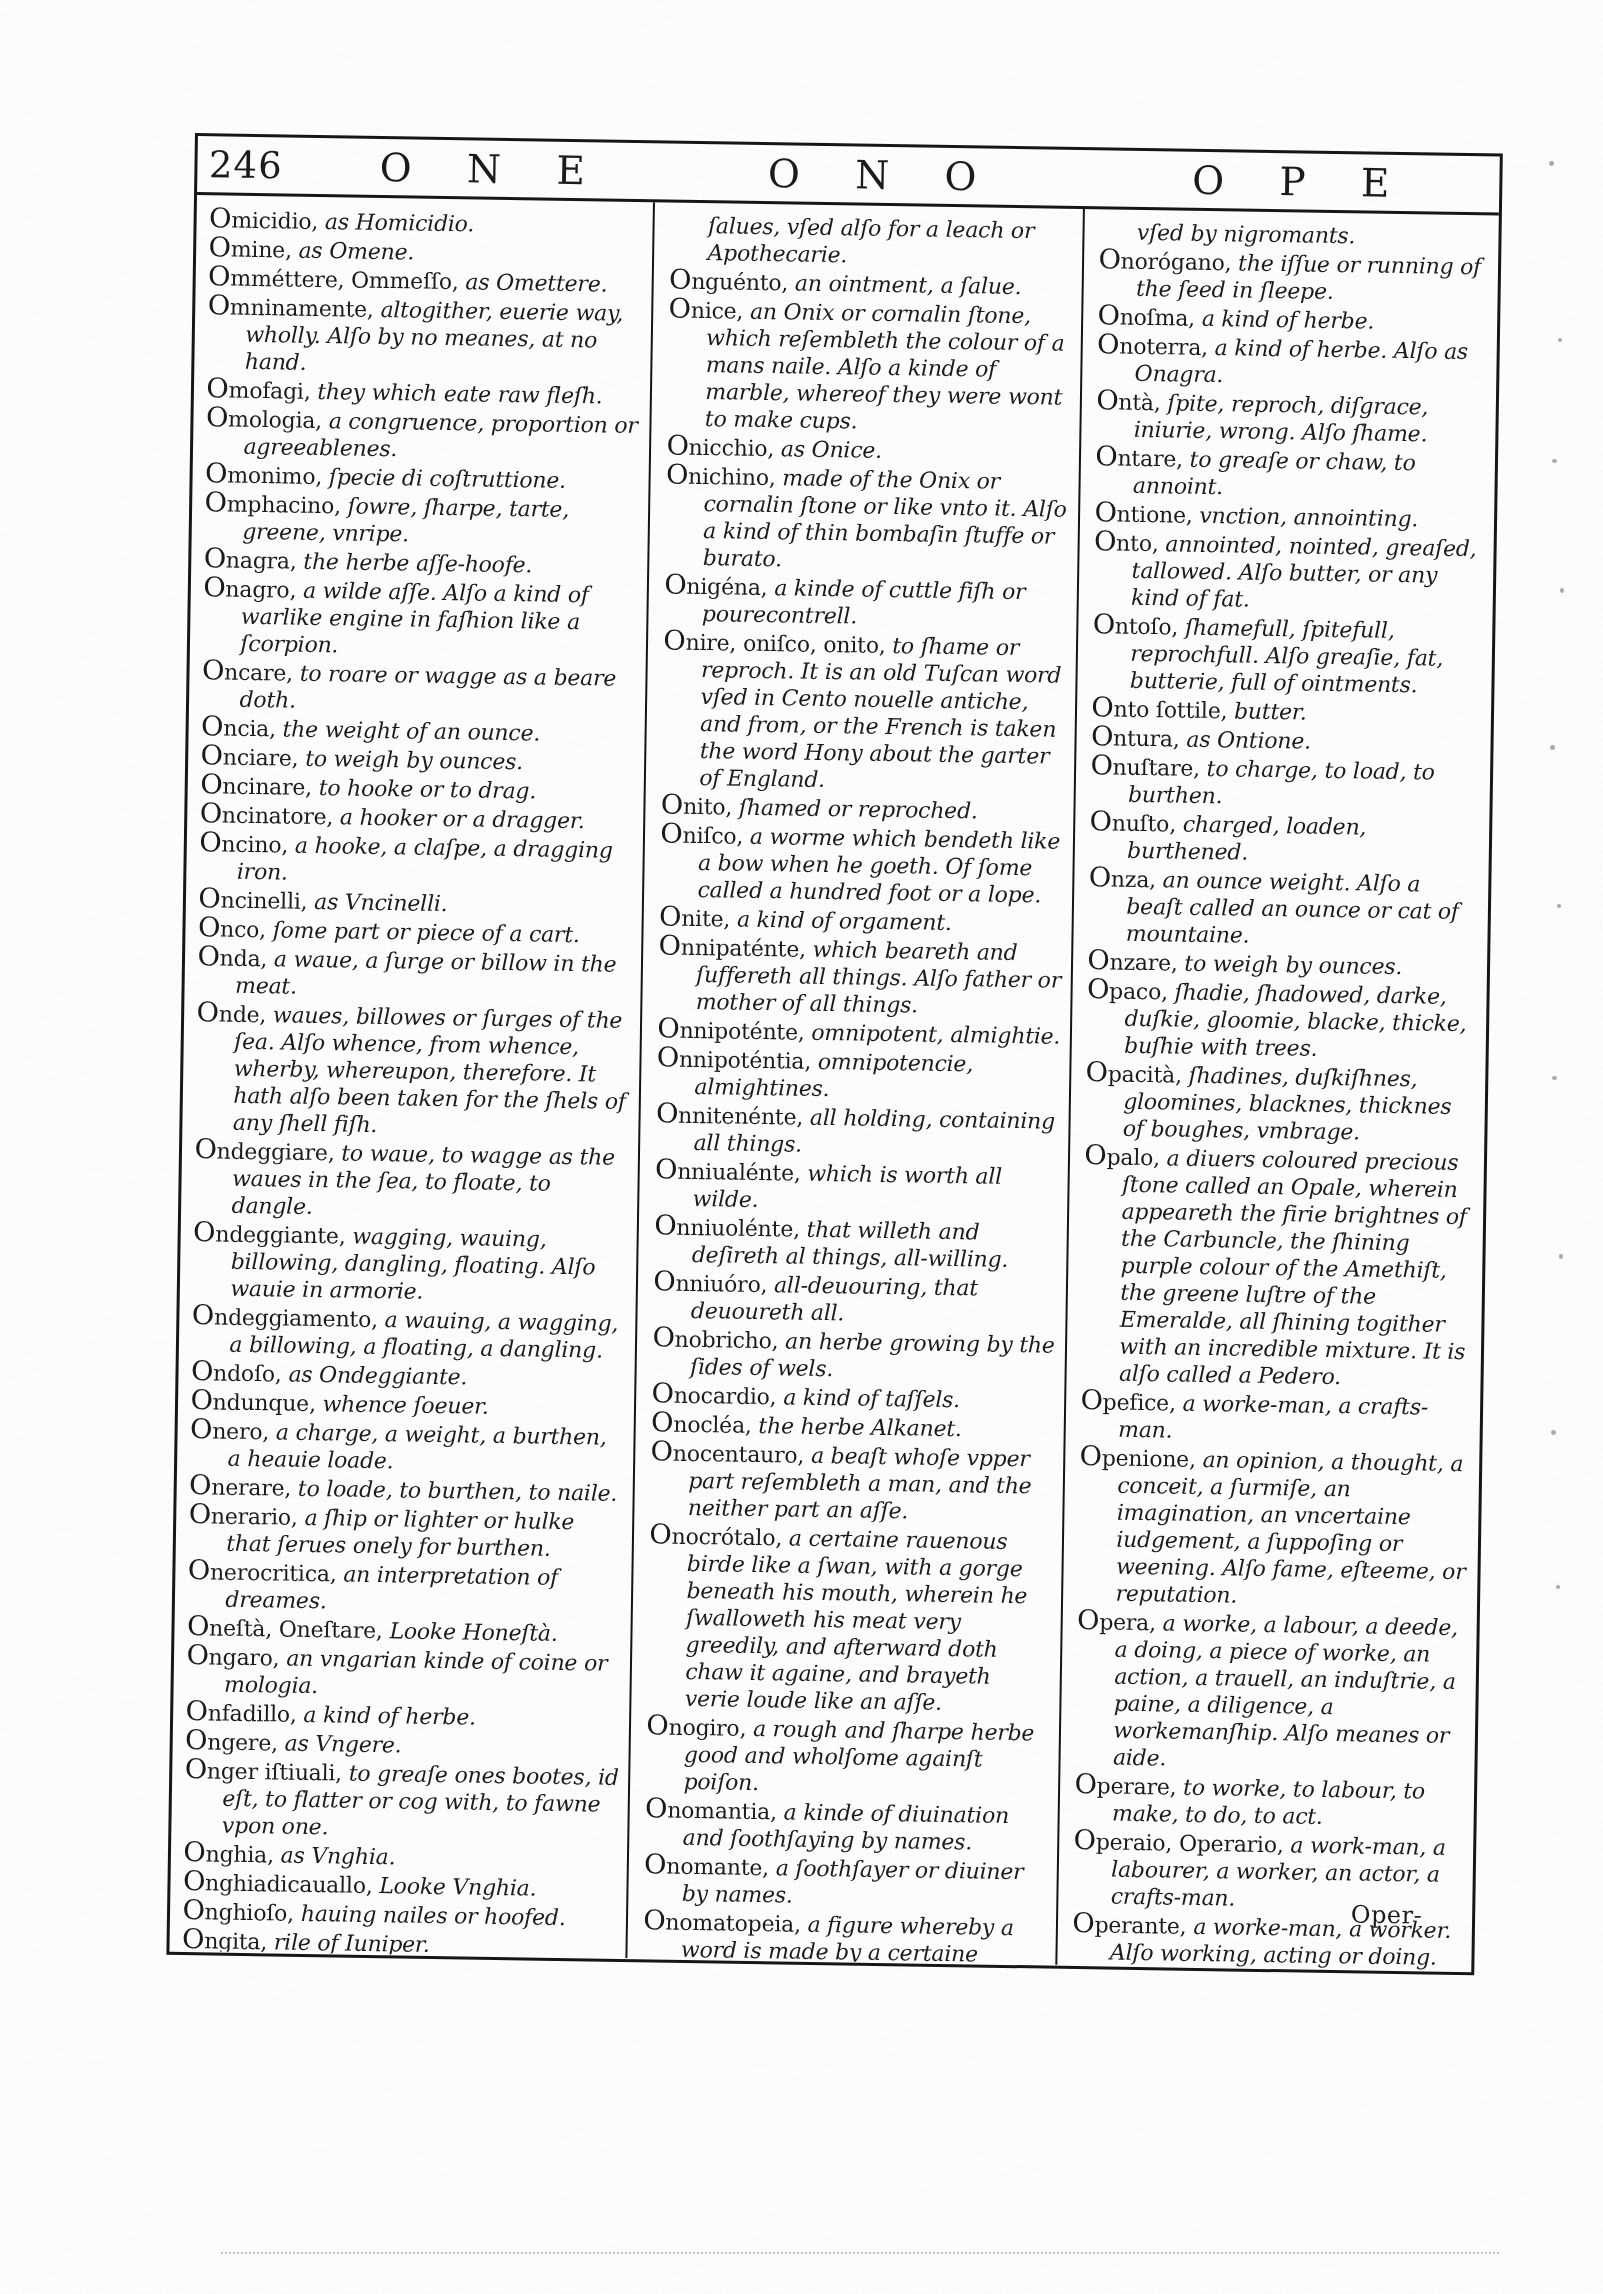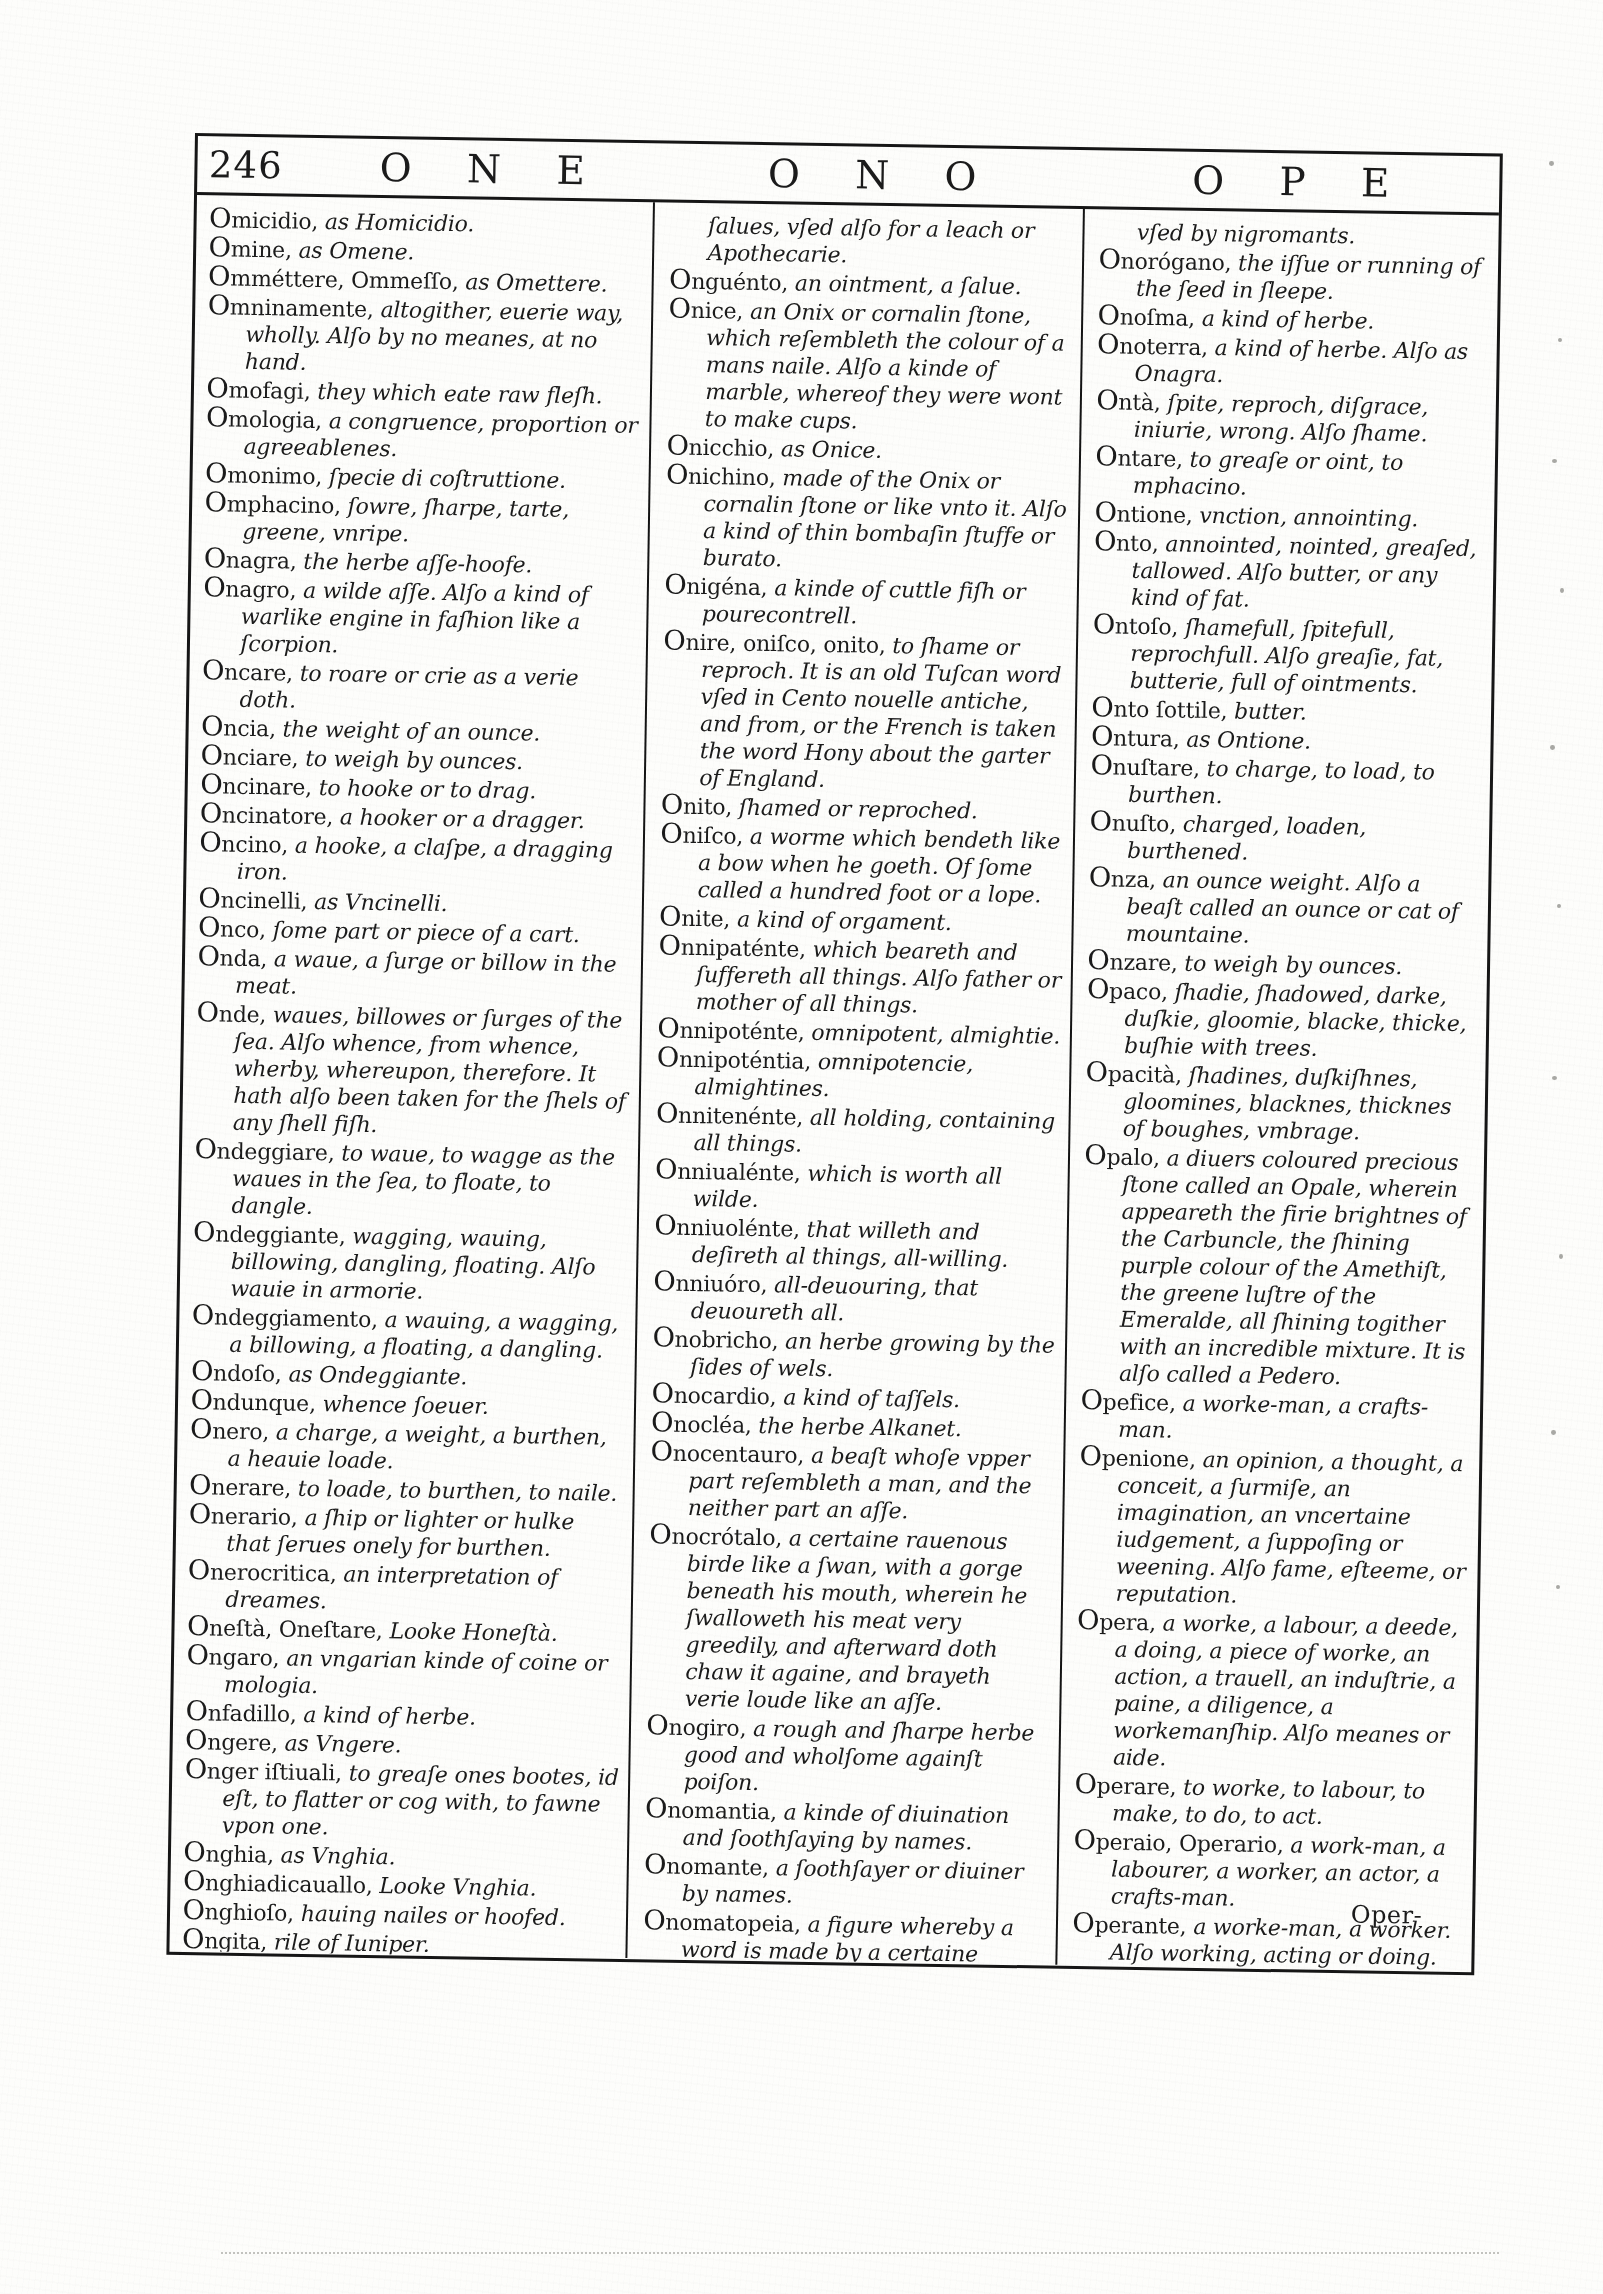--- a/index.html
+++ b/index.html
@@ -67,21 +67,21 @@
         <p class="entry"><span class="head"><span class="initial">O</span>micidio,</span> <span class="def">as Homicidio.</span></p>
         <p class="entry"><span class="head"><span class="initial">O</span>mine,</span> <span class="def">as Omene.</span></p>
         <p class="entry"><span class="head"><span class="initial">O</span>mméttere, Ommeſſo,</span> <span class="def">as Omettere.</span></p>
         <p class="entry"><span class="head"><span class="initial">O</span>mninamente,</span> <span class="def">altogither, euerie way, wholly. Alſo by no meanes, at no hand.</span></p>
         <p class="entry"><span class="head"><span class="initial">O</span>mofagi,</span> <span class="def">they which eate raw fleſh.</span></p>
         <p class="entry"><span class="head"><span class="initial">O</span>mologia,</span> <span class="def">a congruence, proportion or agreeablenes.</span></p>
         <p class="entry"><span class="head"><span class="initial">O</span>monimo,</span> <span class="def">ſpecie di coſtruttione.</span></p>
         <p class="entry"><span class="head"><span class="initial">O</span>mphacino,</span> <span class="def">ſowre, ſharpe, tarte, greene, vnripe.</span></p>
         <p class="entry"><span class="head"><span class="initial">O</span>nagra,</span> <span class="def">the herbe aſſe-hoofe.</span></p>
         <p class="entry"><span class="head"><span class="initial">O</span>nagro,</span> <span class="def">a wilde aſſe. Alſo a kind of warlike engine in faſhion like a ſcorpion.</span></p>
-        <p class="entry"><span class="head"><span class="initial">O</span>ncare,</span> <span class="def">to roare or crie as a verie doth.</span></p>
+        <p class="entry"><span class="head"><span class="initial">O</span>ncare,</span> <span class="def">to roare or wagge as a beare doth.</span></p>
         <p class="entry"><span class="head"><span class="initial">O</span>ncia,</span> <span class="def">the weight of an ounce.</span></p>
         <p class="entry"><span class="head"><span class="initial">O</span>nciare,</span> <span class="def">to weigh by ounces.</span></p>
         <p class="entry"><span class="head"><span class="initial">O</span>ncinare,</span> <span class="def">to hooke or to drag.</span></p>
         <p class="entry"><span class="head"><span class="initial">O</span>ncinatore,</span> <span class="def">a hooker or a dragger.</span></p>
         <p class="entry"><span class="head"><span class="initial">O</span>ncino,</span> <span class="def">a hooke, a claſpe, a dragging iron.</span></p>
         <p class="entry"><span class="head"><span class="initial">O</span>ncinelli,</span> <span class="def">as Vncinelli.</span></p>
         <p class="entry"><span class="head"><span class="initial">O</span>nco,</span> <span class="def">ſome part or piece of a cart.</span></p>
         <p class="entry"><span class="head"><span class="initial">O</span>nda,</span> <span class="def">a waue, a ſurge or billow in the meat.</span></p>
         <p class="entry"><span class="head"><span class="initial">O</span>nde,</span> <span class="def">waues, billowes or ſurges of the ſea. Alſo whence, from whence, wherby, whereupon, therefore. It hath alſo been taken for the ſhels of any ſhell fiſh.</span></p>
         <p class="entry"><span class="head"><span class="initial">O</span>ndeggiare,</span> <span class="def">to waue, to wagge as the waues in the ſea, to floate, to dangle.</span></p>
@@ -131,21 +131,21 @@
         <p class="entry"><span class="head"><span class="initial">O</span>nomantia,</span> <span class="def">a kinde of diuination and ſoothſaying by names.</span></p>
         <p class="entry"><span class="head"><span class="initial">O</span>nomante,</span> <span class="def">a ſoothſayer or diuiner by names.</span></p>
         <p class="entry"><span class="head"><span class="initial">O</span>nomatopeia,</span> <span class="def">a figure whereby a word is made by a certaine ſound, the faining of a name.</span></p>
       </div>
     <div class="col col-3">
         <p class="entry cont"><span class="def">vſed by nigromants.</span></p>
         <p class="entry"><span class="head"><span class="initial">O</span>norógano,</span> <span class="def">the iſſue or running of the ſeed in ſleepe.</span></p>
         <p class="entry"><span class="head"><span class="initial">O</span>noſma,</span> <span class="def">a kind of herbe.</span></p>
         <p class="entry"><span class="head"><span class="initial">O</span>noterra,</span> <span class="def">a kind of herbe. Alſo as Onagra.</span></p>
         <p class="entry"><span class="head"><span class="initial">O</span>ntà,</span> <span class="def">ſpite, reproch, diſgrace, iniurie, wrong. Alſo ſhame.</span></p>
-        <p class="entry"><span class="head"><span class="initial">O</span>ntare,</span> <span class="def">to greaſe or oint, to mphacino.</span></p>
+        <p class="entry"><span class="head"><span class="initial">O</span>ntare,</span> <span class="def">to greaſe or chaw, to annoint.</span></p>
         <p class="entry"><span class="head"><span class="initial">O</span>ntione,</span> <span class="def">vnction, annointing.</span></p>
         <p class="entry"><span class="head"><span class="initial">O</span>nto,</span> <span class="def">annointed, nointed, greaſed, tallowed. Alſo butter, or any kind of fat.</span></p>
         <p class="entry"><span class="head"><span class="initial">O</span>ntoſo,</span> <span class="def">ſhamefull, ſpitefull, reprochfull. Alſo greaſie, fat, butterie, full of ointments.</span></p>
         <p class="entry"><span class="head"><span class="initial">O</span>nto ſottile,</span> <span class="def">butter.</span></p>
         <p class="entry"><span class="head"><span class="initial">O</span>ntura,</span> <span class="def">as Ontione.</span></p>
         <p class="entry"><span class="head"><span class="initial">O</span>nuſtare,</span> <span class="def">to charge, to load, to burthen.</span></p>
         <p class="entry"><span class="head"><span class="initial">O</span>nuſto,</span> <span class="def">charged, loaden, burthened.</span></p>
         <p class="entry"><span class="head"><span class="initial">O</span>nza,</span> <span class="def">an ounce weight. Alſo a beaſt called an ounce or cat of mountaine.</span></p>
         <p class="entry"><span class="head"><span class="initial">O</span>nzare,</span> <span class="def">to weigh by ounces.</span></p>
         <p class="entry"><span class="head"><span class="initial">O</span>paco,</span> <span class="def">ſhadie, ſhadowed, darke, duſkie, gloomie, blacke, thicke, buſhie with trees.</span></p>

